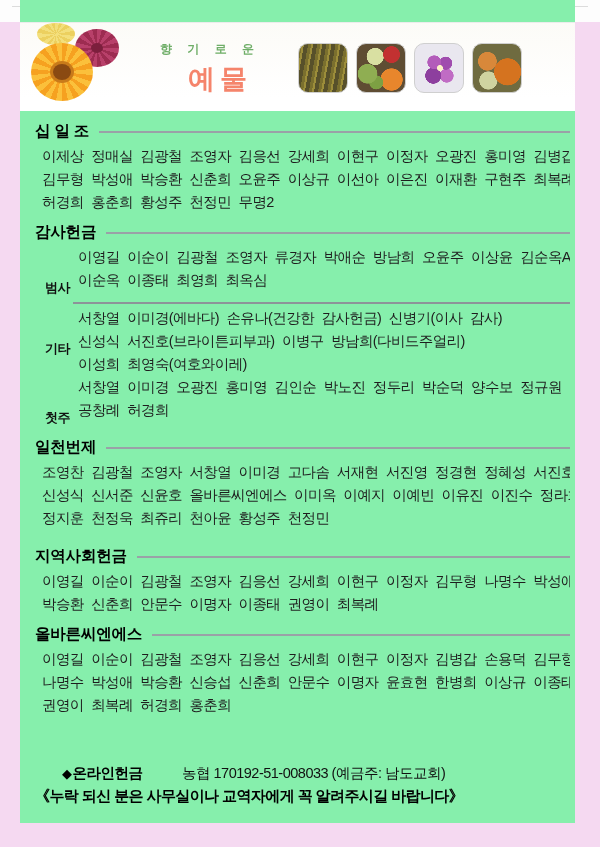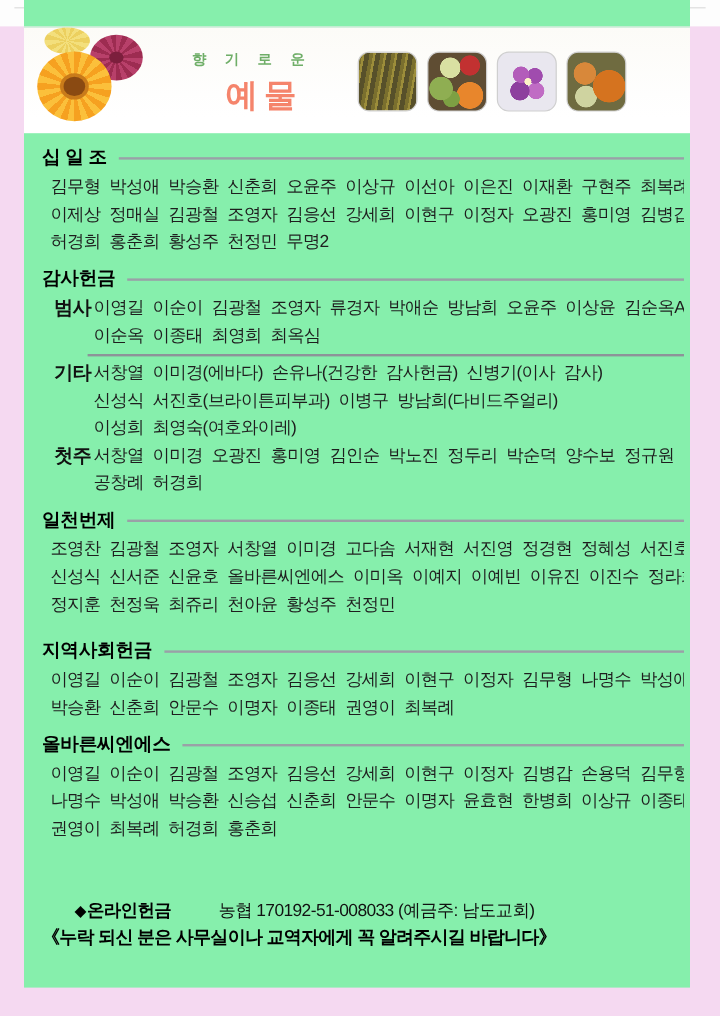--- a/index.html
+++ b/index.html
@@ -63,21 +63,21 @@
   .section{margin-top:8px;}
   .sec-head{display:flex;align-items:center;}
   .sec-title{font-size:15.5px;font-weight:bold;color:#000;letter-spacing:-0.2px;white-space:nowrap;}
   .sec-rule{flex:1;height:0;border-top:2px solid #9aa1a7;margin-left:10px;}
   .names{margin-top:3px;padding-left:7px;}
   .nline{
     font-size:14.5px;line-height:23px;color:#1e1e1e;font-weight:500;
     letter-spacing:-0.6px;word-spacing:4px;white-space:nowrap;overflow:hidden;
   }
   .sub{display:flex;margin-left:10px;}
-  .sub-label{width:33px;flex-shrink:0;font-size:16px;line-height:23px;font-weight:bold;color:#111;letter-spacing:-0.5px;}
+  .sub-label{width:33px;flex-shrink:0;font-size:13px;line-height:23px;font-weight:bold;color:#111;letter-spacing:-0.5px;margin-top:30px;}
   .sub-lines{flex:1;min-width:0;}
   .sub-divider{height:0;border-top:2px solid #8d9399;margin:3px 0 3px 38px;}
   
   .online{margin-top:46px;}
   .online-row{display:flex;}
   .online-label{margin-left:27px;width:112px;flex-shrink:0;font-size:14.5px;font-weight:bold;color:#000;line-height:20px;letter-spacing:-0.5px;white-space:nowrap;}
   .diamond{font-size:13px;margin-right:1px;}
   .online-info .iline{font-size:14.5px;line-height:20px;color:#111;font-weight:500;letter-spacing:-0.5px;white-space:nowrap;}
   .online-info .iline.indent{padding-left:8px;}
   .notice{margin-top:3px;text-align:left;font-size:15px;font-weight:bold;color:#000;letter-spacing:-0.6px;white-space:nowrap;}
@@ -110,22 +110,22 @@
       <div class="thumb t-pumpkin"></div>
     </div>
   </div>
 
   <div class="section" style="margin-top:10px;">
     <div class="sec-head">
       <span class="sec-title">십 일 조</span>
       <span class="sec-rule"></span>
     </div>
     <div class="names">
+      <div class="nline">이제상 정매실 김광철 조영자 김응선 강세희 이현구 이정자 오광진 홍미영 김병갑</div>
       <div class="nline">김무형 박성애 박승환 신춘희 오윤주 이상규 이선아 이은진 이재환 구현주 최복례</div>
-      <div class="nline">이제상 정매실 김광철 조영자 김응선 강세희 이현구 이정자 오광진 홍미영 김병갑</div>
       <div class="nline">허경희 홍춘희 황성주 천정민 무명2</div>
     </div>
   </div>
 
   <div class="section">
     <div class="sec-head">
       <span class="sec-title">감사헌금</span>
       <span class="sec-rule"></span>
     </div>
     <div class="names" style="padding-left:0;">

